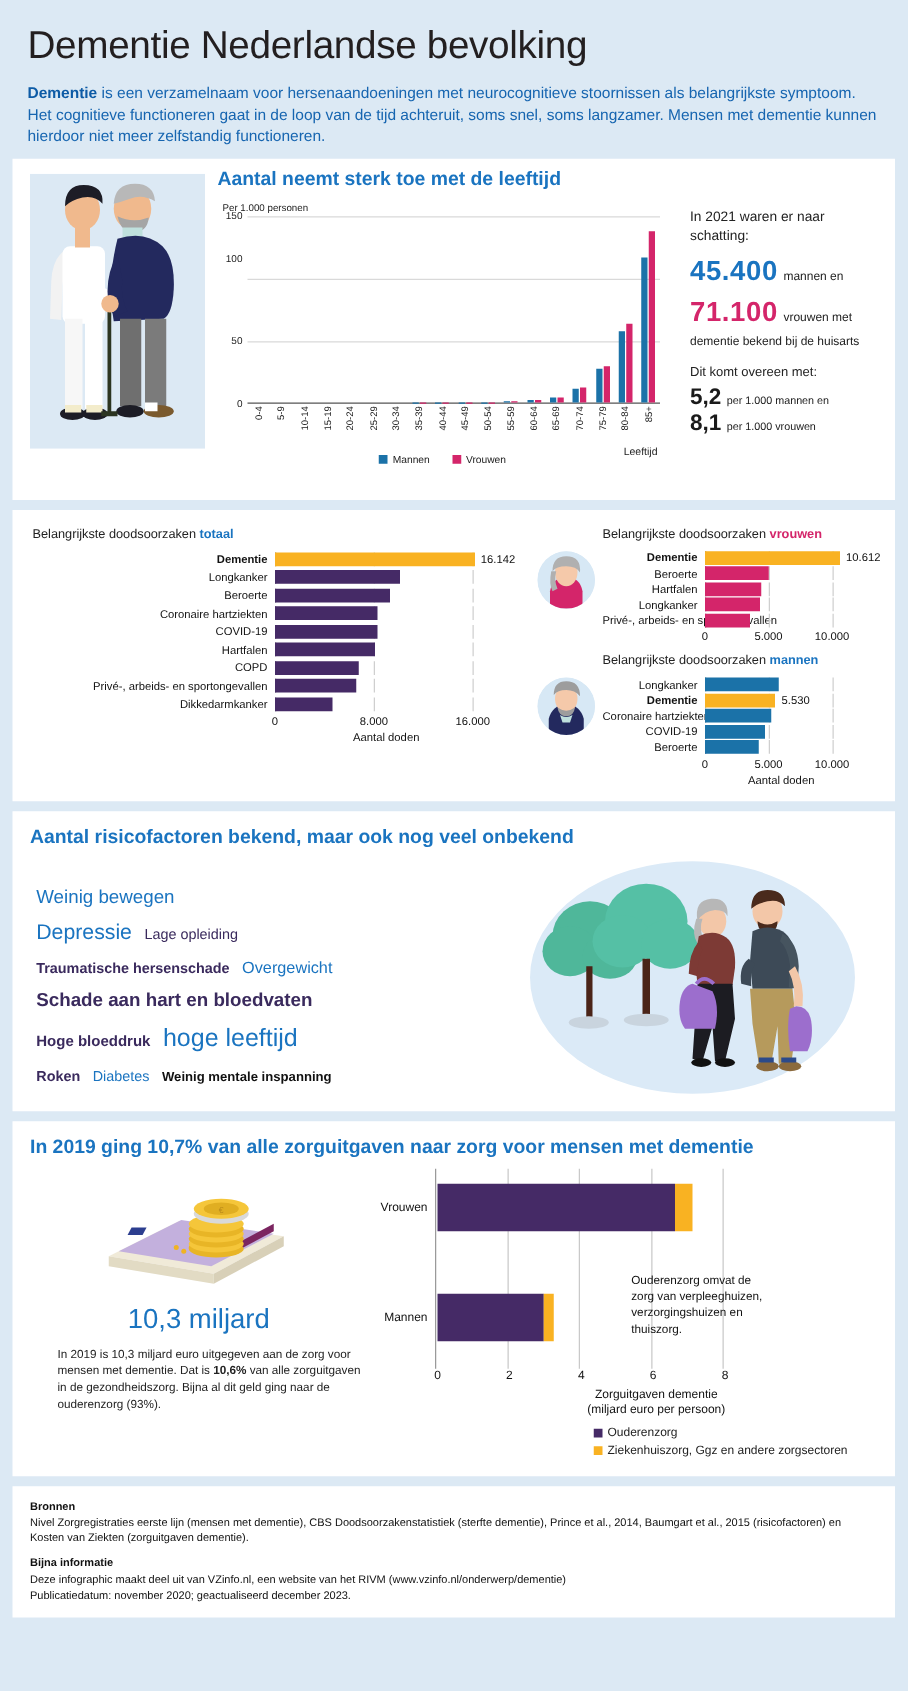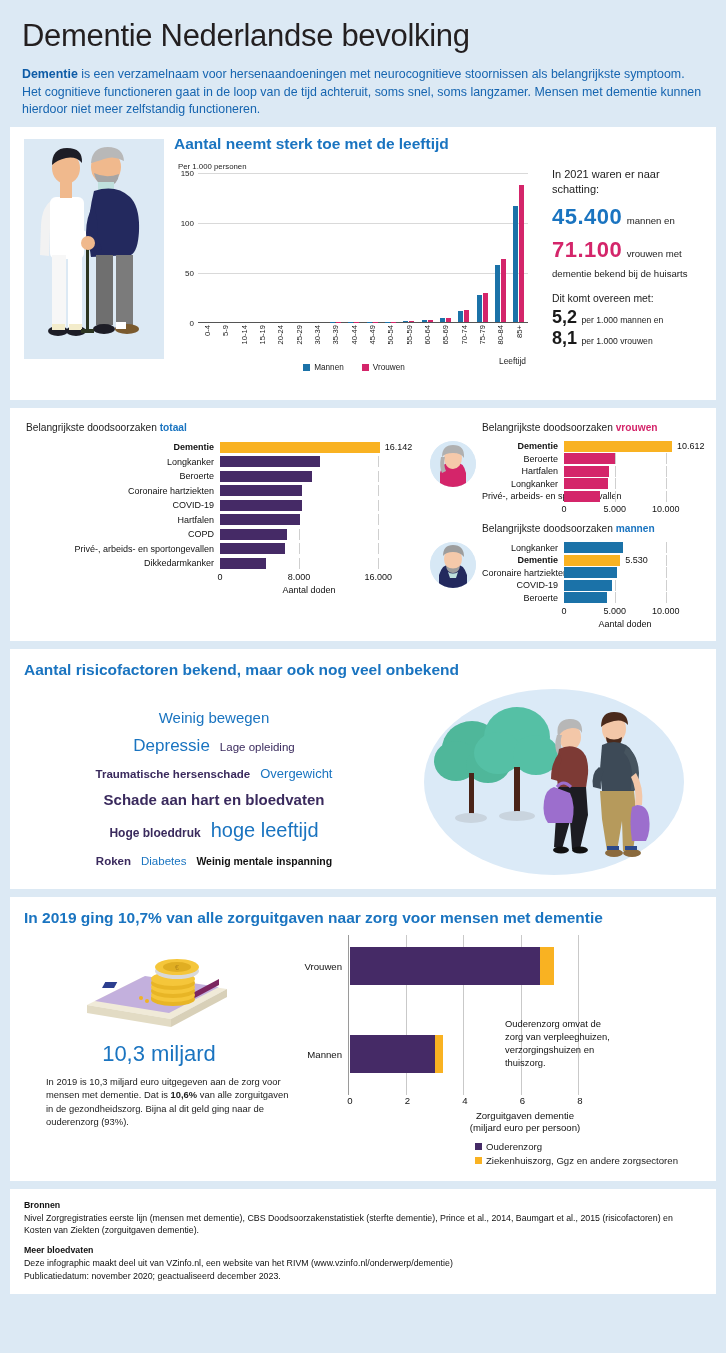--- a/index.html
+++ b/index.html
@@ -103,21 +103,21 @@
   .hbtick { position:absolute; top:1px; font-size:9px; color:#111; transform:translateX(-50%); }
   .hbxtitle { font-size:9px; color:#111; text-align:center; }
 
   .avatar {
     width:46px; height:46px; border-radius:50%;
     background:#d7e8f5; position:relative; overflow:hidden; flex:0 0 46px;
   }
 
   
   .sec3-body { display:flex; align-items:flex-start; }
-  .cloud { flex:0 0 380px; padding:16px 0 0 0; text-align:center; line-height:1.5; }
+  .cloud { flex:0 0 380px; padding:16px 0 0 0; line-height:1.5; }
   .cloud div { margin:3px 0; }
   .w { display:inline-block; margin:0 5px; }
   .ill3 { flex:1; height:190px; position:relative; }
 
   
   .sec4-body { display:flex; gap:6px; }
   .sec4-left { flex:0 0 270px; text-align:center; padding-top:8px;}
   .sec4-right { flex:1; position:relative; }
   .bigmoney { font-size:22px; font-weight:normal; color:#1a74c0; margin:4px 0 8px 0; }
   .moneytxt { font-size:9.4px; color:#222; line-height:1.42; text-align:left; padding-left:22px; }
@@ -190,21 +190,21 @@
 
     <div class="sec1-mid">
       <div class="c1title">Aantal neemt sterk toe met de leeftijd</div>
       <div class="chartbox">
         <div class="axlabel">Per 1.000 personen</div>
         <div class="plot" id="age-plot">
             <div class="ytick" style="top: 150px;">0</div>
             <div class="gl" style="top: 100px;"></div>
             <div class="ytick" style="top: 100px;">50</div>
             <div class="gl" style="top: 50px;"></div>
-            <div class="ytick" style="top: 50px; margin-left: 20px;">100</div>
+            <div class="ytick" style="top: 34px; margin-left: 20px;">100</div>
             <div class="gl" style="top: 0px;"></div>
             <div class="ytick" style="top: 0px;">150</div>
             <div class="bars">
               <div class="grp">
                 <div class="bar m" style="height: 0px; background: rgb(27, 114, 168);"></div>
                 <div class="bar v" style="height: 0px; background: rgb(212, 37, 106);"></div>
               </div>
               <div class="grp">
                 <div class="bar m" style="height: 0px; background: rgb(27, 114, 168);"></div>
                 <div class="bar v" style="height: 0px; background: rgb(212, 37, 106);"></div>
@@ -749,19 +749,19 @@
       </div>
     </div>
   </div>
 
   <div class="card foot">
     <div class="blk">
       <b>Bronnen</b>
       <div>Nivel Zorgregistraties eerste lijn (mensen met dementie), CBS Doodsoorzakenstatistiek (sterfte dementie), Prince et al., 2014, Baumgart et al., 2015 (risicofactoren) en Kosten van Ziekten (zorguitgaven dementie).</div>
     </div>
     <div>
-      <b>Meer bloedvaten</b>
+      <b>Bijna informatie</b>
       <div>Deze infographic maakt deel uit van VZinfo.nl, een website van het RIVM (www.vzinfo.nl/onderwerp/dementie)</div>
       <div>Publicatiedatum: november 2020; geactualiseerd december 2023.</div>
     </div>
   </div>
 
 </div>
 
 </body></html>

